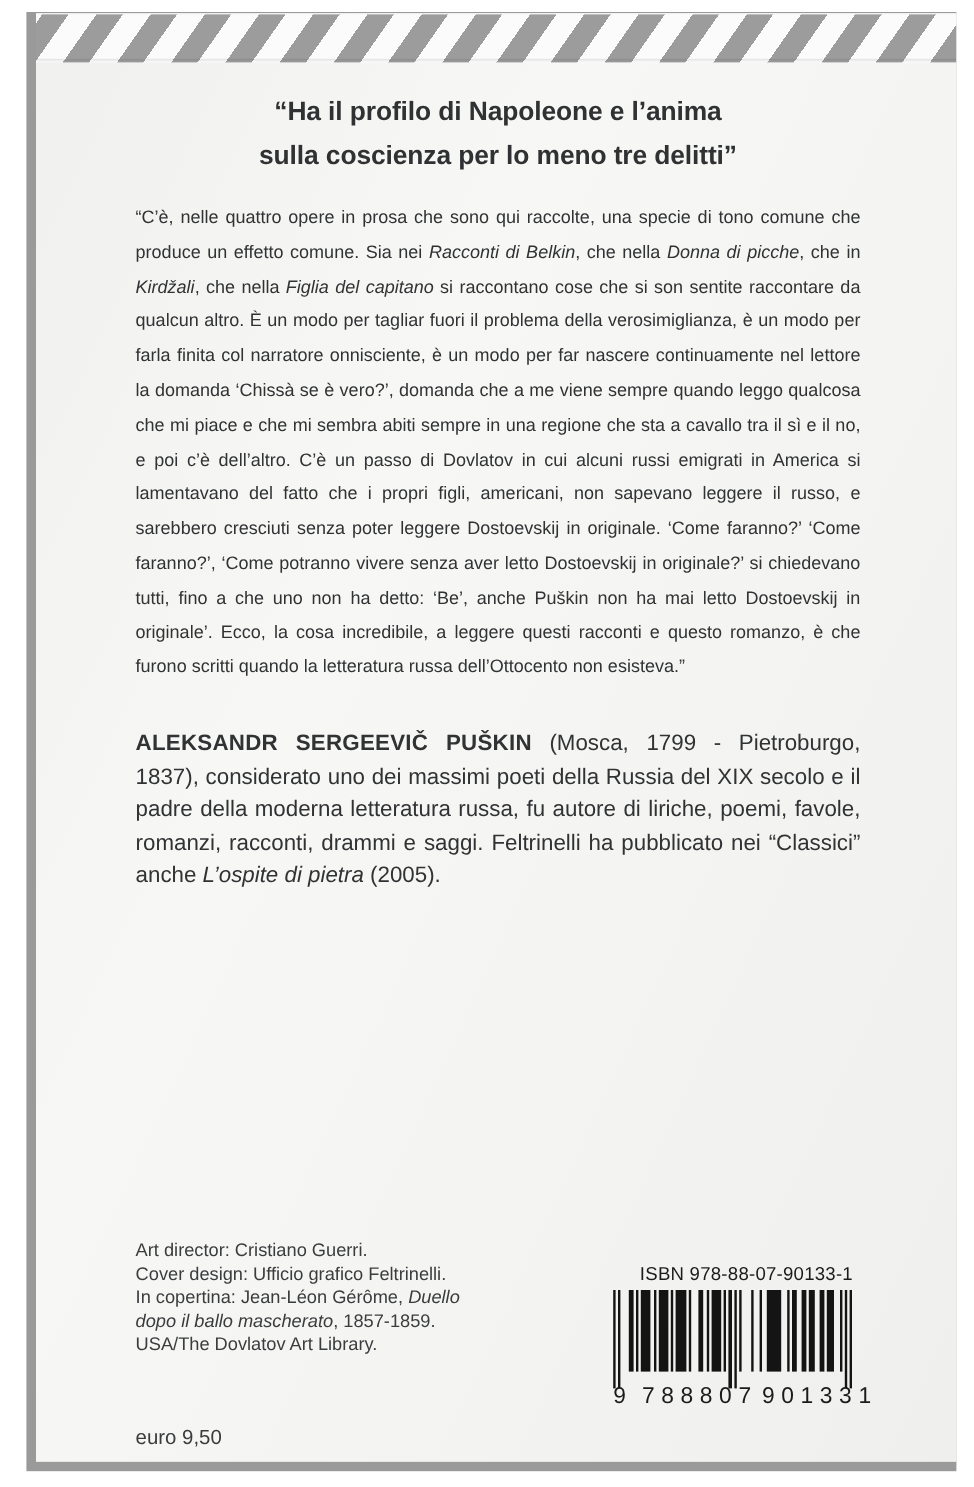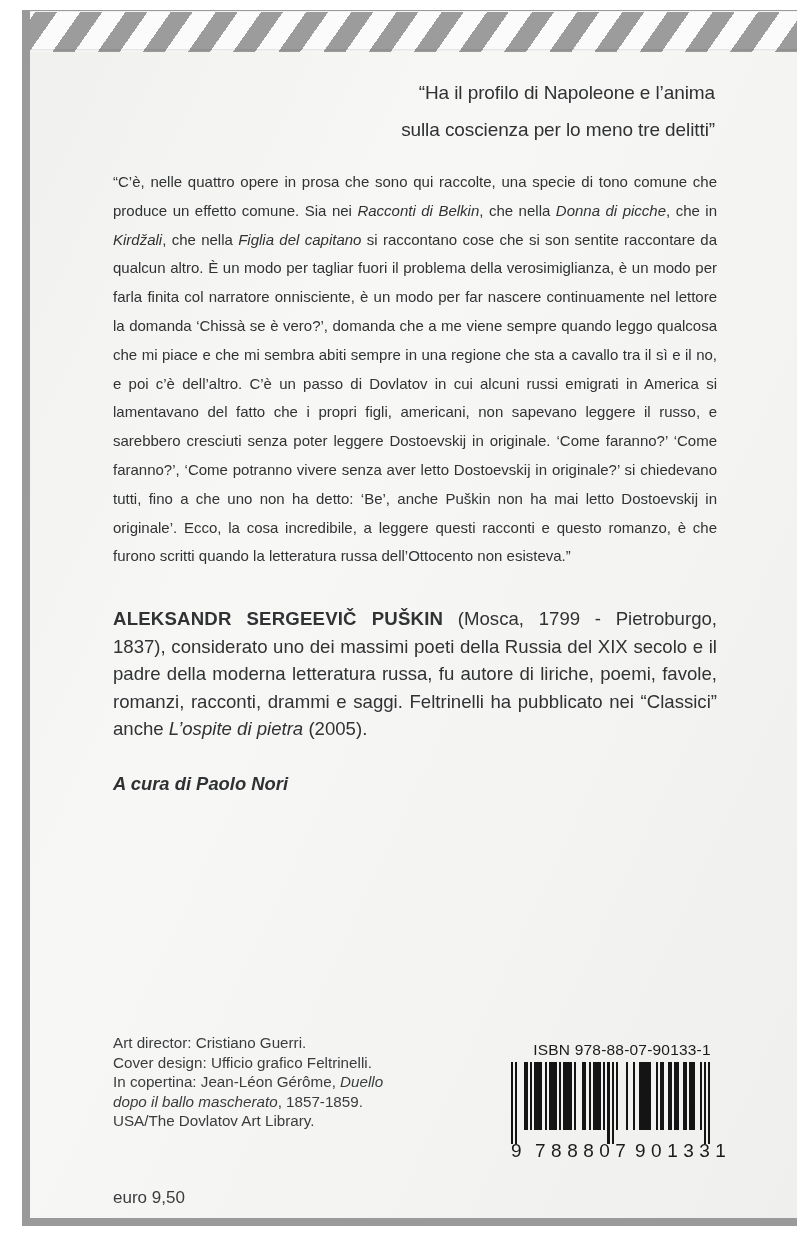--- a/index.html
+++ b/index.html
@@ -64,25 +64,25 @@
   
   #content {
     position: absolute;
     left: 83px;
     top: 64px;
     width: 604px;
   }
 
   
   #headline {
-    text-align: right;
-    font-size: 19px;
+    text-align: center;
+    font-size: 22px;
     line-height: 36.5px;
     color: #2f3133;
-    font-weight: 400;
+    font-weight: 700;
     letter-spacing: -0.1px;
     padding: 0 2px;
   }
   #headline .hl-line { display: block; white-space: pre; }
 
   
   #intro {
     margin-top: 20px;
     font-size: 15px;
     line-height: 28.8px;
@@ -148,21 +148,21 @@
     left: 0;
     top: 155px;
     font-size: 17px;
     color: #3a3c3e;
   }
 
   
   #barcode-block {
     position: absolute;
     left: 398px;
-    top: 8px;
+    top: 21px;
     width: 218px;
   }
   #isbn-text {
     font-family: "Liberation Sans", sans-serif;
     font-size: 15.5px;
     letter-spacing: .2px;
     color: #1b1b1b;
     text-align: center;
     margin-bottom: 3px;
     padding-left: 4px;
@@ -210,21 +210,20 @@
       <div id="headline">
         <span class="hl-line">“Ha il profilo di Napoleone e l’anima</span>
         <span class="hl-line">sulla coscienza per lo meno tre delitti”</span>
       </div>
 
       <p id="intro"><span>“C’è, nelle quattro opere in prosa che sono qui raccolte, una specie di tono comune che produce un effetto comune. Sia nei </span><i>Racconti di Belkin</i><span>, che nella </span><i>Donna di picche</i><span>, che in </span><i>Kirdžali</i><span>, che nella </span><i>Figlia del capitano</i><span> si raccontano cose che si son sentite raccontare da qualcun altro. È un modo per tagliar fuori il problema della verosimiglianza, è un modo per farla finita col narratore onnisciente, è un modo per far nascere continuamente nel lettore la domanda ‘Chissà se è vero?’, domanda che a me viene sempre quando leggo qualcosa che mi piace e che mi sembra abiti sempre in una regione che sta a cavallo tra il sì e il no, e poi c’è dell’altro. C’è un passo di Dovlatov in cui alcuni russi emigrati in America si lamentavano del fatto che i propri figli, americani, non sapevano leggere il russo, e sarebbero cresciuti senza poter leggere Dostoevskij in originale. ‘Come faranno?’ ‘Come faranno?’, ‘Come potranno vivere senza aver letto Dostoevskij in originale?’ si chiedevano tutti, fino a che uno non ha detto: ‘Be’, anche Puškin non ha mai letto Dostoevskij in originale’. Ecco, la cosa incredibile, a leggere questi racconti e questo romanzo, è che furono scritti quando la letteratura russa dell’Ottocento non esisteva.”</span></p>
 
 
       <p id="bio"><span class="bio-name">ALEKSANDR SERGEEVIČ PUŠKIN</span><span> (Mosca, 1799 - Pietroburgo, 1837), considerato uno dei massimi poeti della Russia del XIX secolo e il padre della moderna letteratura russa, fu autore di liriche, poemi, favole, romanzi, racconti, drammi e saggi. Feltrinelli ha pubblicato nei “Classici” anche </span><i>L’ospite di pietra</i><span> (2005).</span></p>
 
-      <div id="editor-line">A cura di Paolo Nori</div>
 
     </div>
 
     <div id="bottom">
 
       <div id="colophon">
         <span class="col-line">Art director: Cristiano Guerri.</span>
         <span class="col-line">Cover design: Ufficio grafico Feltrinelli.</span>
         <span class="col-line"><span>In copertina: Jean-Léon Gérôme, </span><i>Duello</i></span>
         <span class="col-line"><i>dopo il ballo mascherato</i><span>, 1857-1859.</span></span>

